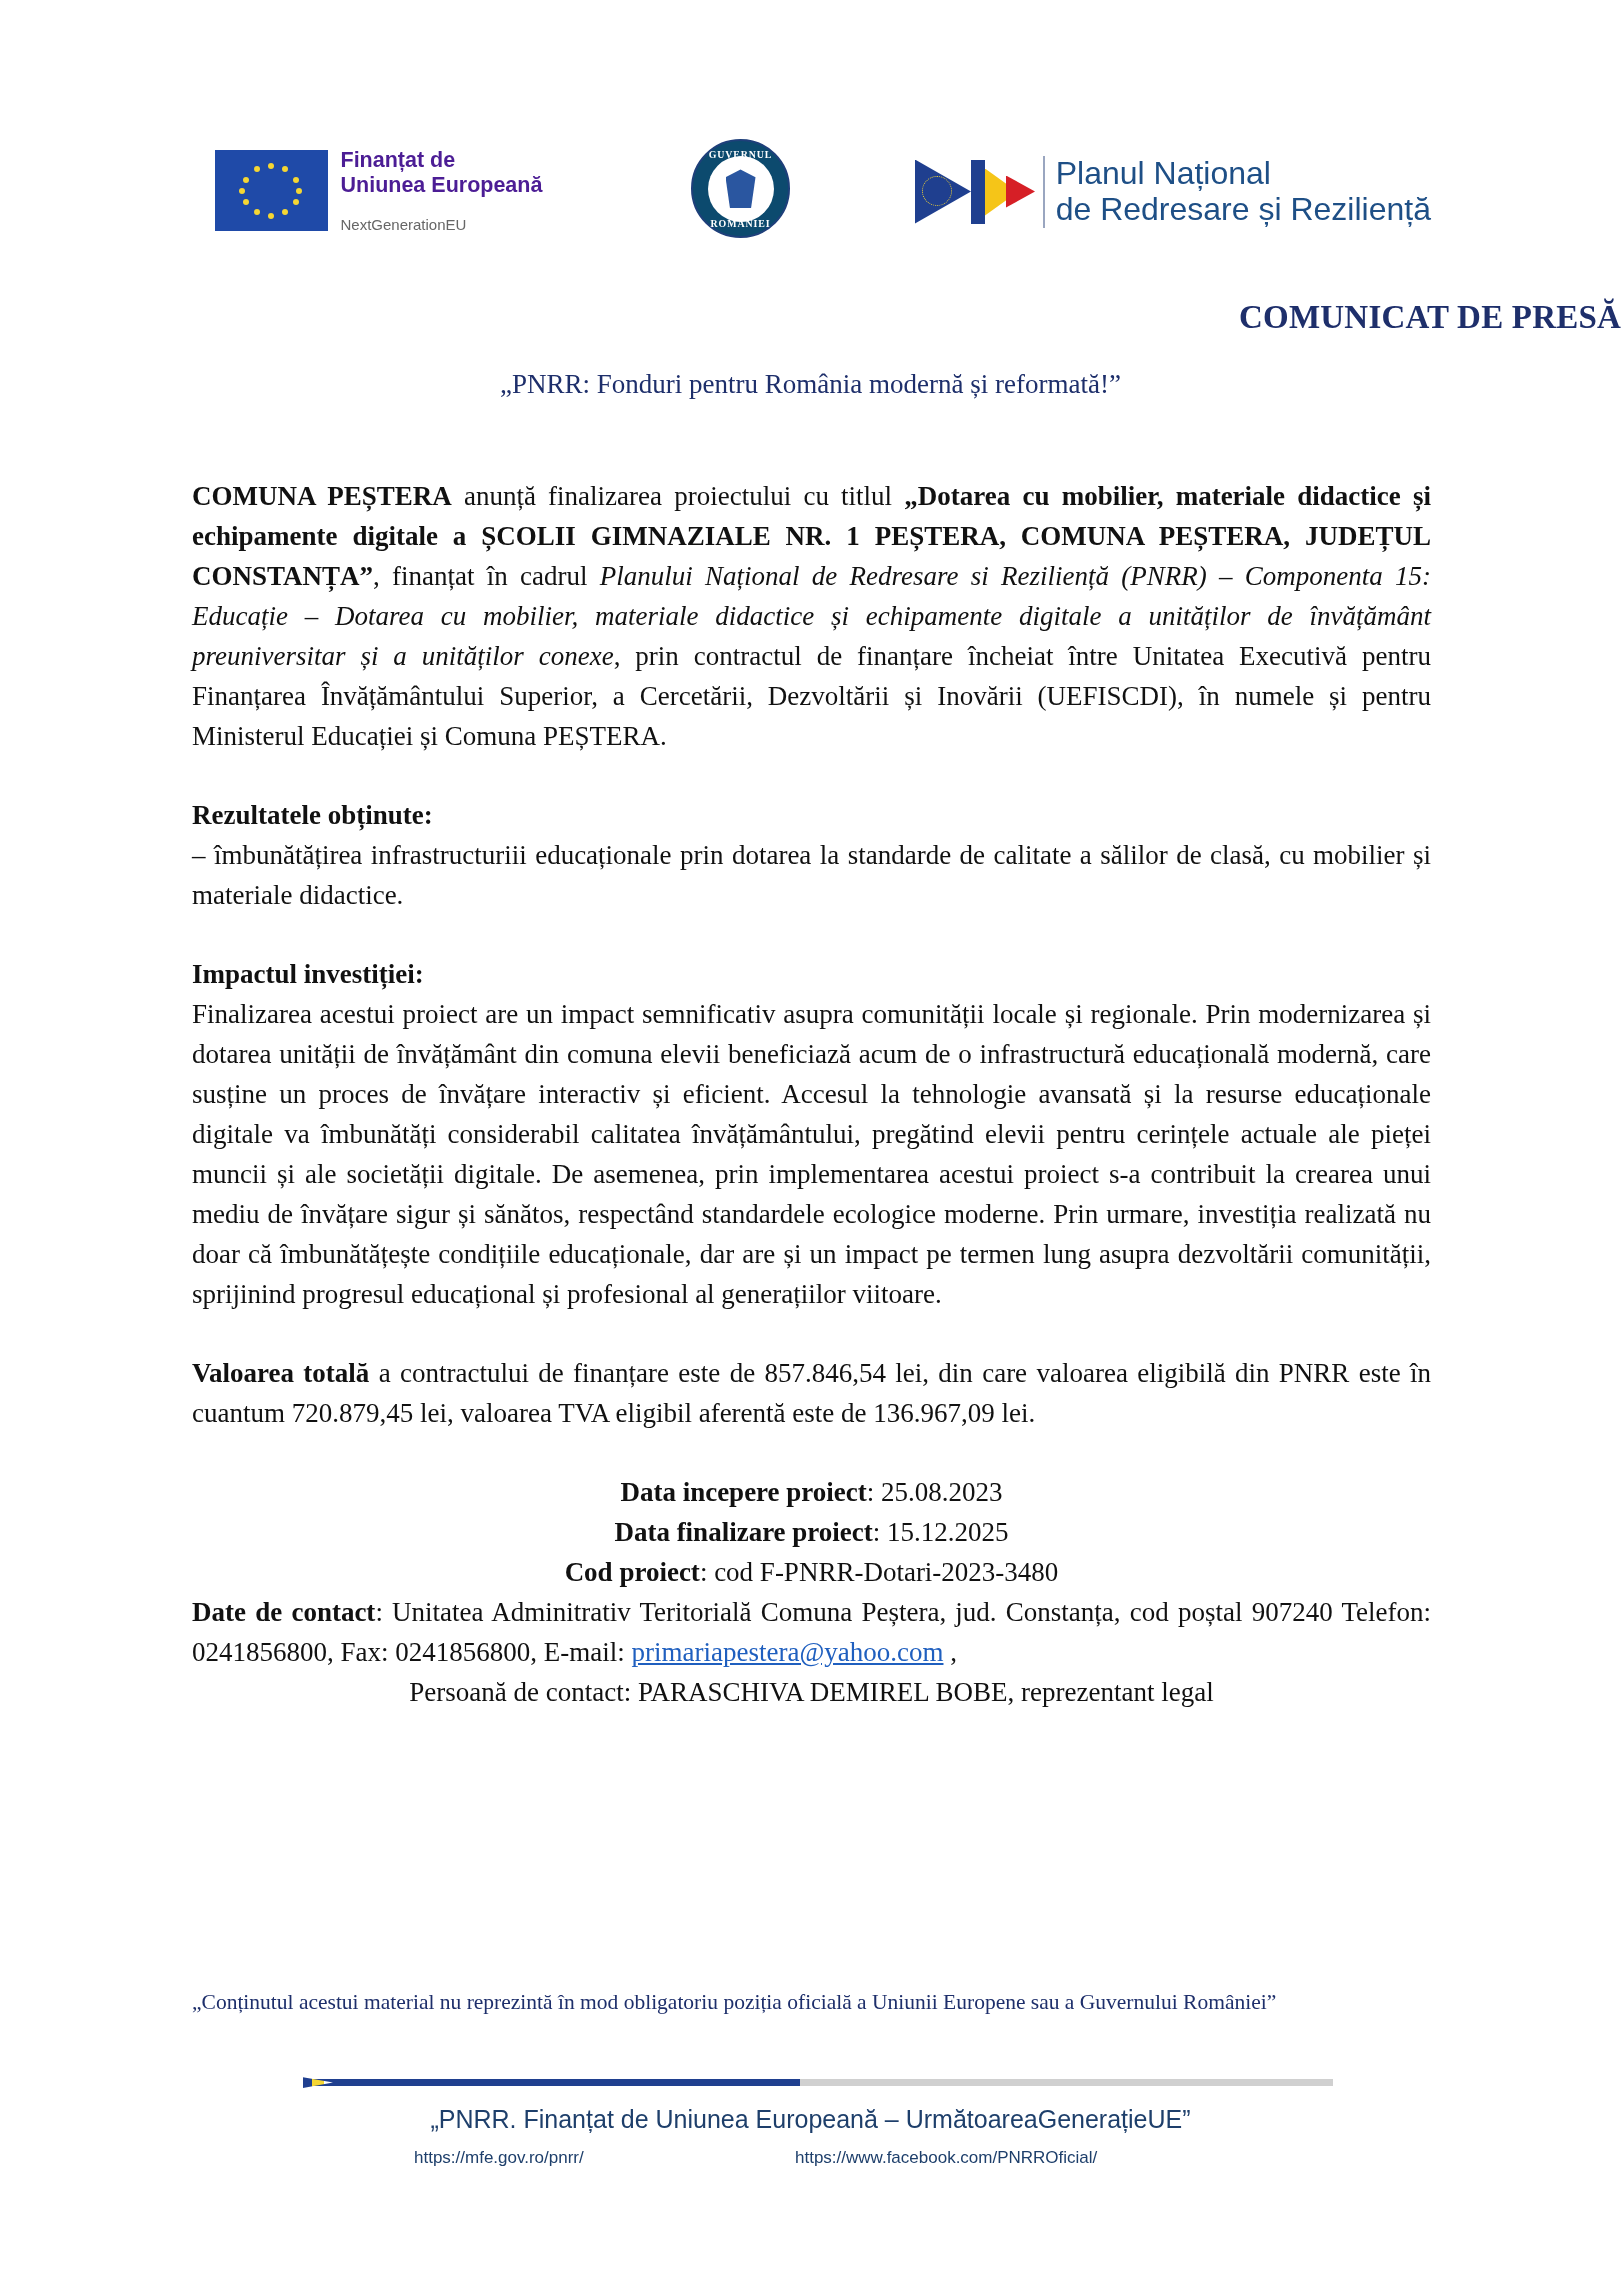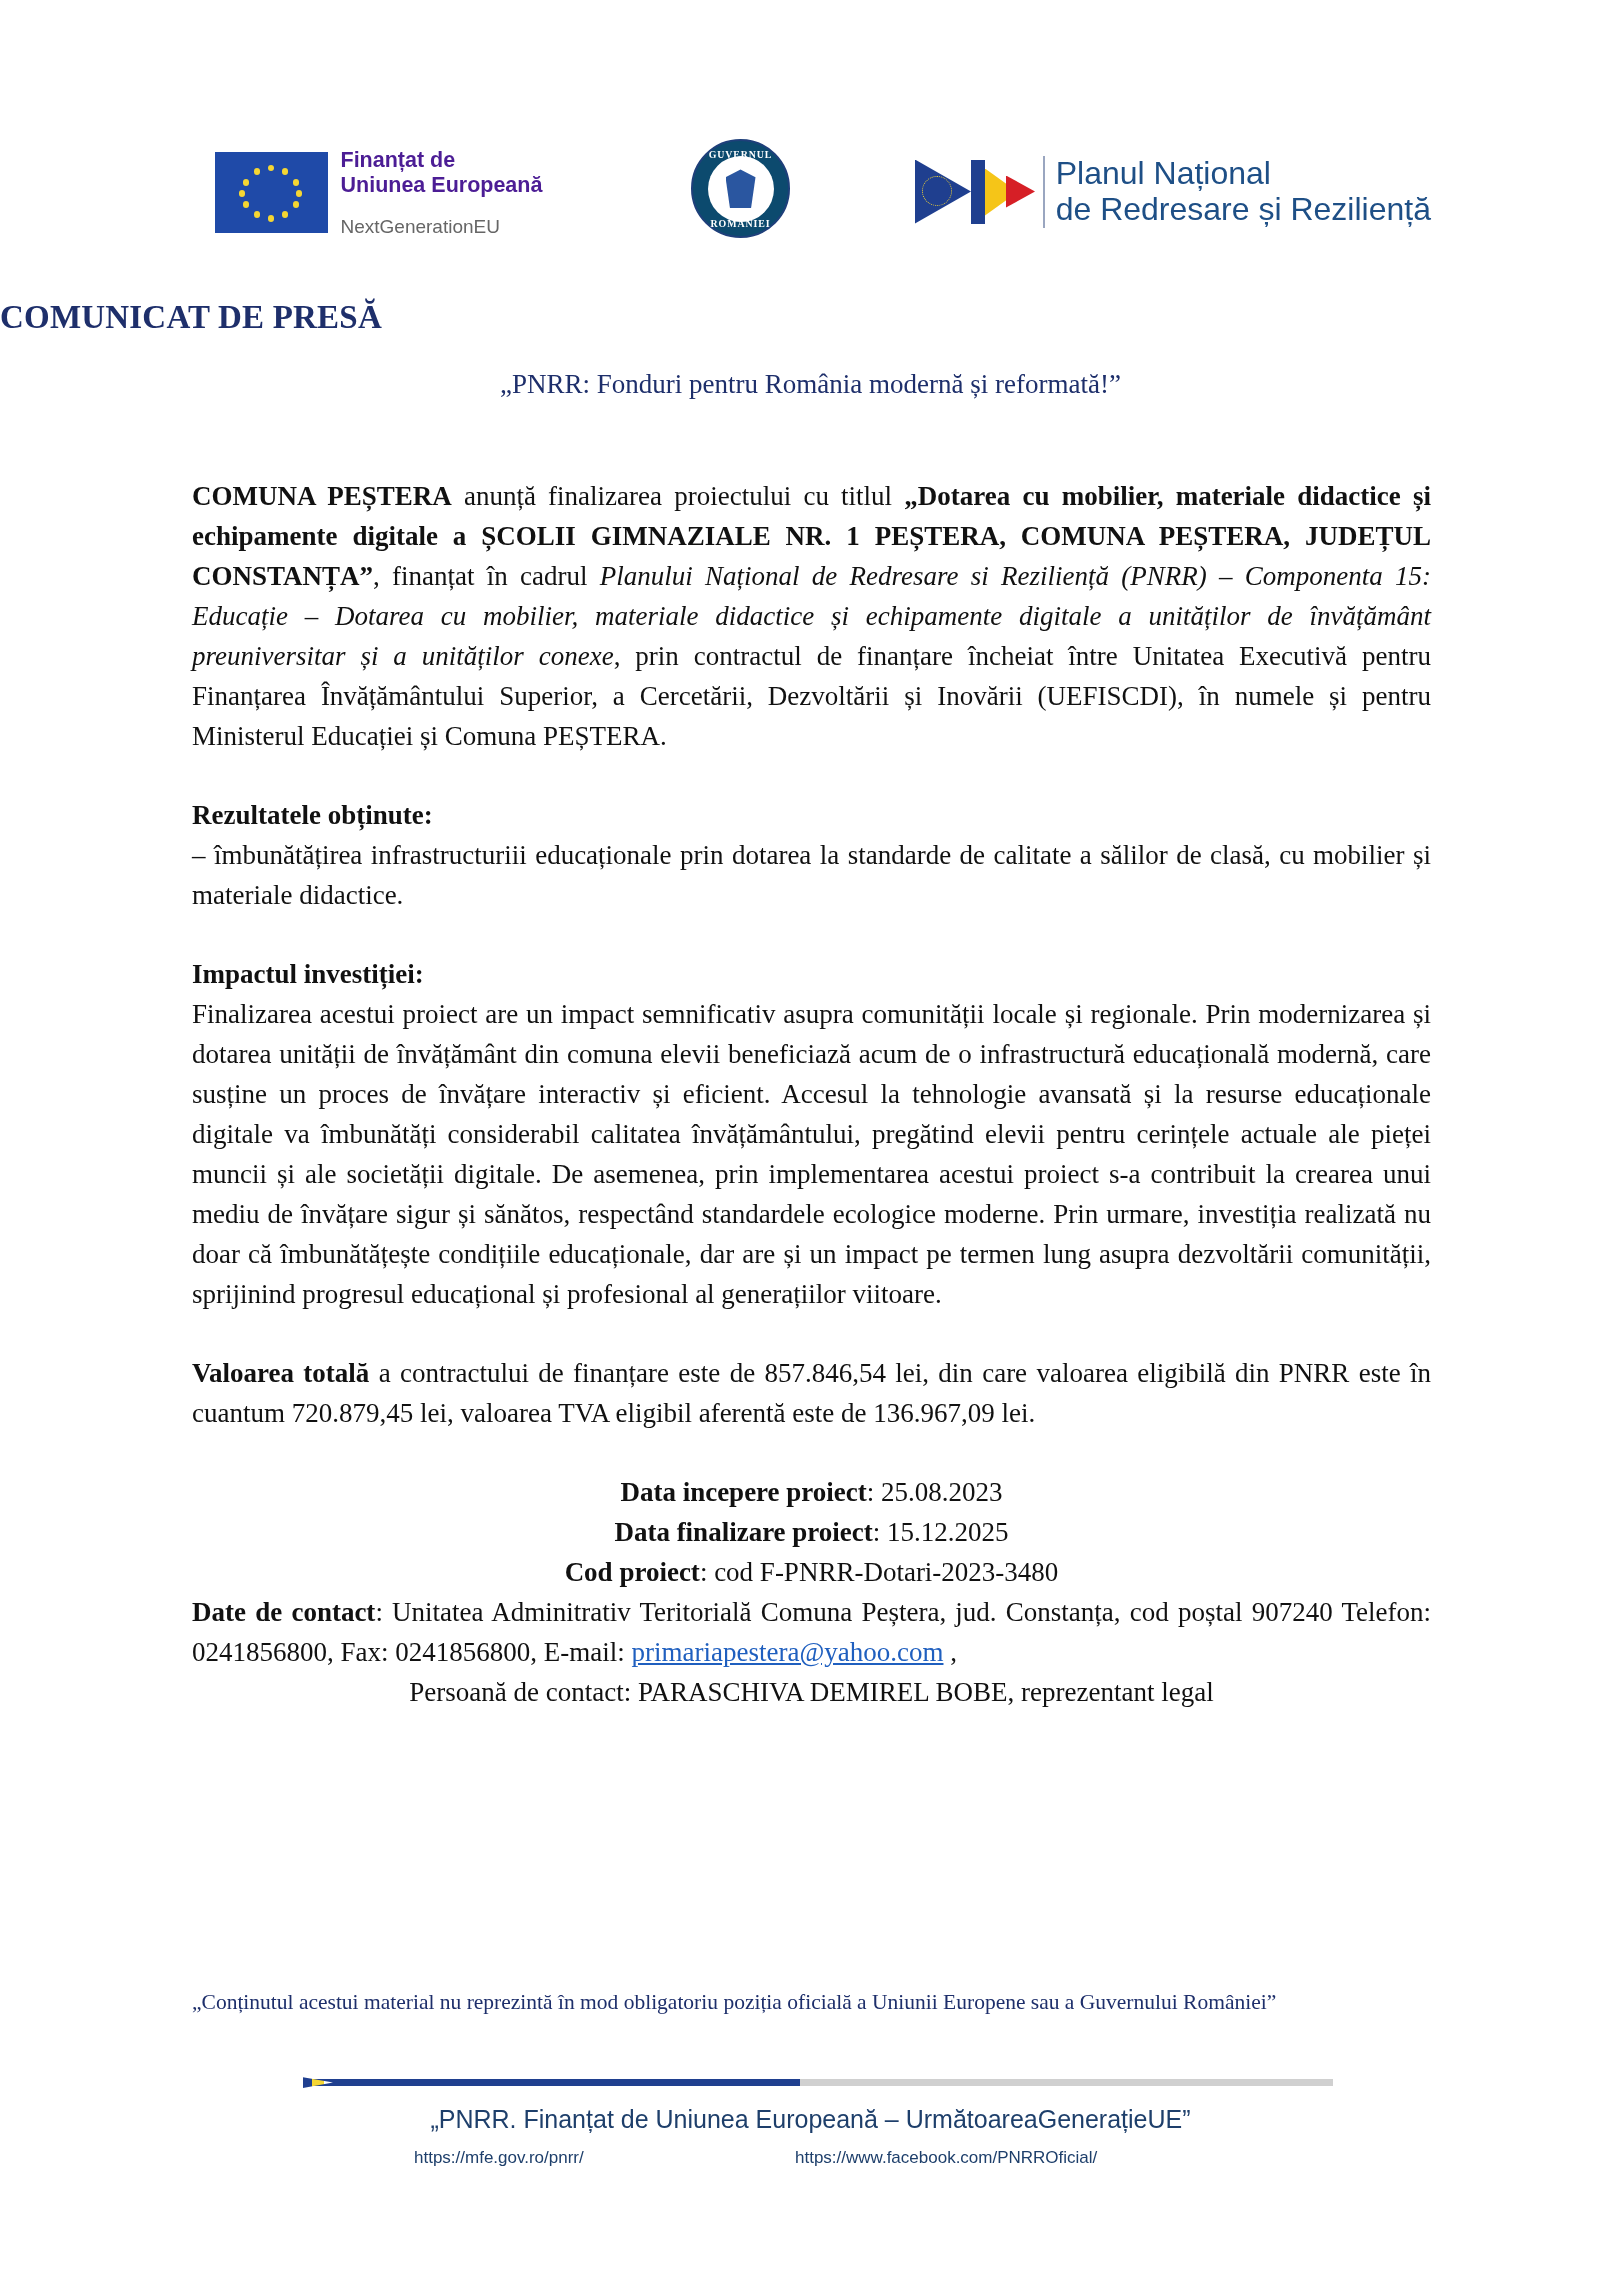--- a/index.html
+++ b/index.html
@@ -5,40 +5,40 @@
   html, body { margin:0; padding:0; background:#ffffff; }
   body { width:1621px; height:2293px; position:relative; overflow:hidden; font-family:"Liberation Serif", serif; color:#111; }
 
   
   .logos { position:absolute; top:134px; left:0; width:1621px; height:116px; }
   .eu-logo { position:absolute; left:215px; top:14.3px; display:flex; align-items:center; }
   .eu-flag { width:113px; height:81px; background:#1f4aa8; position:relative; }
   .eu-flag .star { position:absolute; width:6.3px; height:6.3px; background:#f5d633; border-radius:50%; }
   .eu-text { margin-left:12.5px; font-family:"Liberation Sans", sans-serif; line-height:1.15; }
   .eu-text .l1, .eu-text .l2 { color:#4c1d95; font-weight:bold; font-size:21.5px; }
-  .eu-text .l3 { color:#666; font-size:19px; margin-top:18px; }
+  .eu-text .l3 { color:#666; font-size:15px; margin-top:18px; }
 
   .gov-seal { position:absolute; left:691px; top:5.4px; width:99px; height:99px; border-radius:50%; background:#0c4a6e; border:2.7px solid #1e3f7a; box-sizing:border-box; display:flex; align-items:center; justify-content:center; }
   .gov-seal .inner { width:66px; height:66px; border-radius:50%; background:#ffffff; display:flex; align-items:center; justify-content:center; }
   .gov-seal .crest { width:30px; height:39px; background:#2a56a0; clip-path:polygon(50% 0,100% 20%,85% 100%,15% 100%,0 20%); }
   .gov-seal .ring-text { position:absolute; top:7.2px; left:0; width:100%; text-align:center; color:#fff; font-size:9.9px; font-family:"Liberation Serif", serif; font-weight:bold; letter-spacing:0.9px; }
   .gov-seal .ring-text.bottom { top:auto; bottom:7.2px; }
 
   .pnrr-logo { position:absolute; left:915px; top:21.5px; display:flex; align-items:center; }
   .pnrr-mark { position:relative; width:121px; height:64px; }
   .pnrr-mark .tri1 { position:absolute; left:0; top:0; width:56px; height:64px; background:#1f3f8f; clip-path:polygon(0 0,100% 50%,0 100%); }
   .pnrr-mark .bar { position:absolute; left:56px; top:0; width:14.3px; height:64px; background:#1f3f8f; }
   .pnrr-mark .yel { position:absolute; left:70px; top:9px; width:23px; height:47px; background:#f5c518; clip-path:polygon(0 0,100% 35%,100% 65%,0 100%); }
   .pnrr-mark .red { position:absolute; left:91px; top:16px; width:29px; height:32px; background:#d61f26; clip-path:polygon(0 0,100% 50%,0 100%); }
   .pnrr-mark .ring { position:absolute; left:7.2px; top:16px; width:30px; height:30px; border-radius:50%; border:1.8px dotted #f5d633; box-sizing:border-box; }
   .pnrr-divider { width:1.8px; height:72px; background:#9aa6c0; margin:0 10.7px 0 7.2px; }
   .pnrr-text { font-family:"Liberation Sans", sans-serif; color:#1e4f86; font-size:32px; line-height:1.12; }
 
   
-  .title { position:absolute; top:299px; left:0; width:1621px; text-align:left; font-size:33px; font-weight:bold; color:#1e2f6b; letter-spacing:0.2px; }
+  .title { position:absolute; top:299px; left:0; width:1621px; text-align:right; font-size:33px; font-weight:bold; color:#1e2f6b; letter-spacing:0.2px; }
   .subtitle { position:absolute; top:369px; left:0; width:1621px; text-align:center; font-size:27px; color:#1e2f6b; }
 
   
   .body { position:absolute; left:192px; top:476px; width:1239px; font-size:27px; line-height:40px; }
   .body p { margin:0; text-align:justify; }
   .body .gap { height:39px; }
   .body b { font-weight:bold; }
   .body i { font-style:italic; }
   .body .heading { font-weight:bold; }
   .body .email { color:#1f5fbf; text-decoration:underline; }

